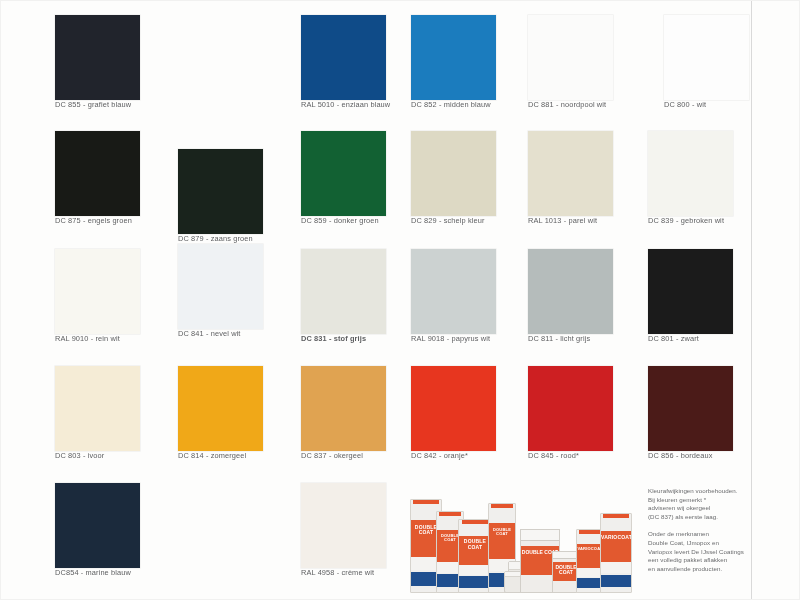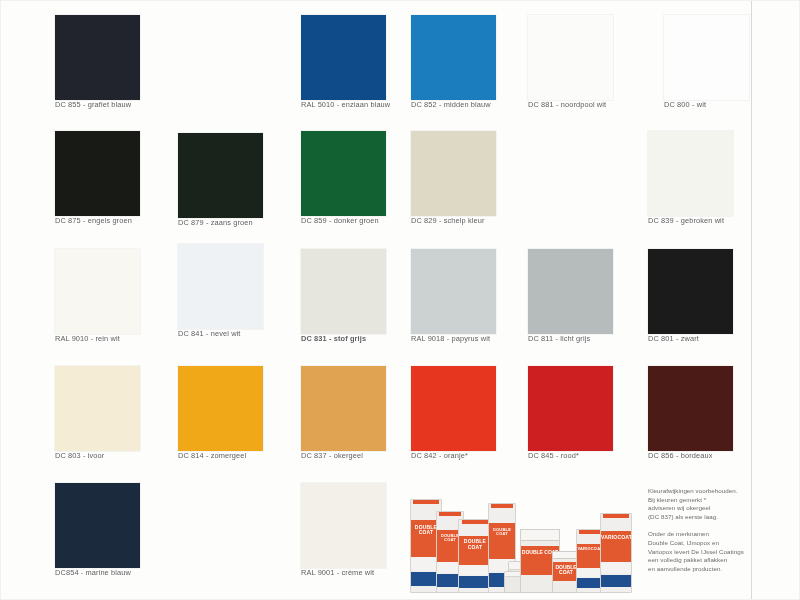--- a/index.html
+++ b/index.html
@@ -211,32 +211,36 @@
     </div>
     <div class="swatch-cell" style="left:664px; top:15px;">
       <div class="swatch" style="background-color: rgb(253, 253, 253);"></div>
       <div class="swatch-label">DC 800 - wit</div>
     </div>
 
     <div class="swatch-cell" style="left:55px; top:131px;">
       <div class="swatch" style="background-color: rgb(24, 26, 22);"></div>
       <div class="swatch-label">DC 875 - engels groen</div>
     </div>
-    <div class="swatch-cell" style="left:178px; top:133px;">
+    <div class="swatch-cell" style="left:178px; top:149px;">
       <div class="swatch" style="background-color: rgb(25, 35, 28);"></div>
       <div class="swatch-label">DC 879 - zaans groen</div>
     </div>
     <div class="swatch-cell" style="left:301px; top:131px;">
       <div class="swatch" style="background-color: rgb(18, 97, 51);"></div>
       <div class="swatch-label">DC 859 - donker groen</div>
     </div>
     <div class="swatch-cell" style="left:411px; top:131px;">
       <div class="swatch" style="background-color: rgb(221, 217, 196);"></div>
       <div class="swatch-label">DC 829 - schelp kleur</div>
     </div>
+    <div class="swatch-cell" style="left:528px; top:131px;">
+      <div class="swatch" style="background-color: rgb(228, 224, 206);"></div>
+      <div class="swatch-label">RAL 1013 - parel wit</div>
+    </div>
     <div class="swatch-cell" style="left:648px; top:131px;">
       <div class="swatch" style="background-color: rgb(244, 244, 239);"></div>
       <div class="swatch-label">DC 839 - gebroken wit</div>
     </div>
 
     <div class="swatch-cell" style="left:55px; top:249px;">
       <div class="swatch" style="background-color: rgb(248, 247, 241);"></div>
       <div class="swatch-label">RAL 9010 - rein wit</div>
     </div>
     <div class="swatch-cell" style="left:178px; top:244px;">
@@ -284,21 +288,21 @@
       <div class="swatch" style="background-color: rgb(75, 27, 24);"></div>
       <div class="swatch-label">DC 856 - bordeaux</div>
     </div>
 
     <div class="swatch-cell" style="left:55px; top:483px;">
       <div class="swatch" style="background-color: rgb(27, 42, 60);"></div>
       <div class="swatch-label">DC854 - marine blauw</div>
     </div>
     <div class="swatch-cell" style="left:301px; top:483px;">
       <div class="swatch" style="background-color: rgb(243, 239, 233);"></div>
-      <div class="swatch-label">RAL 9001 - crème wit</div>
+      <div class="swatch-label">RAL 4958 - crème wit</div>
     </div>
 
   </div>
 
   <div class="cans">
     <div class="can" style="left:6px; width:30px; height:92px;">
       <div class="lid"></div>
       <div class="band-orange"></div>
       <div class="txt">DOUBLE COAT</div>
       <div class="band-white"></div>

